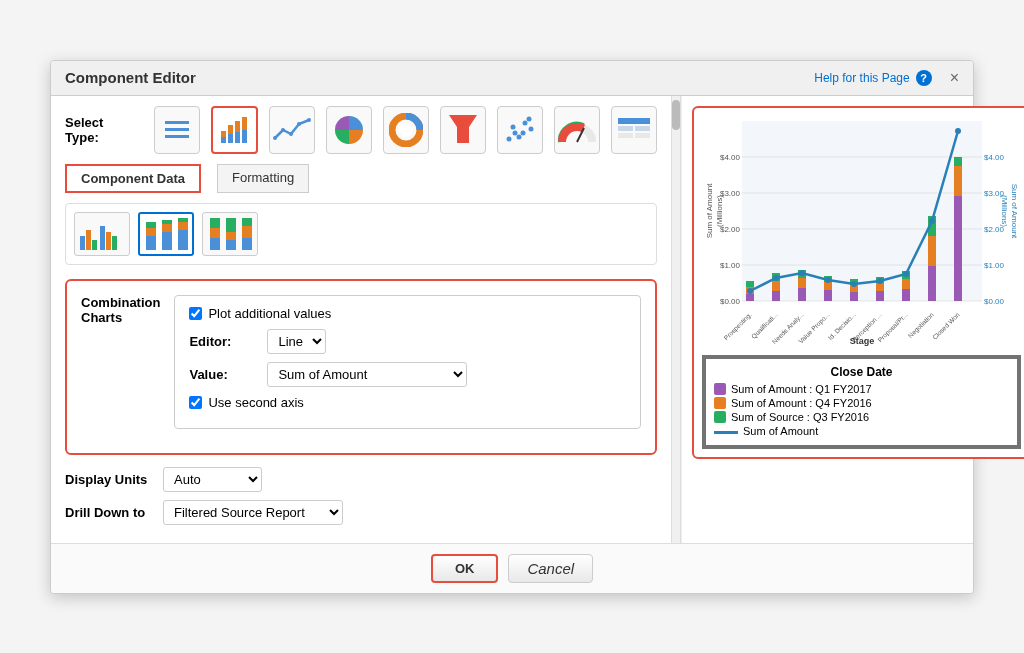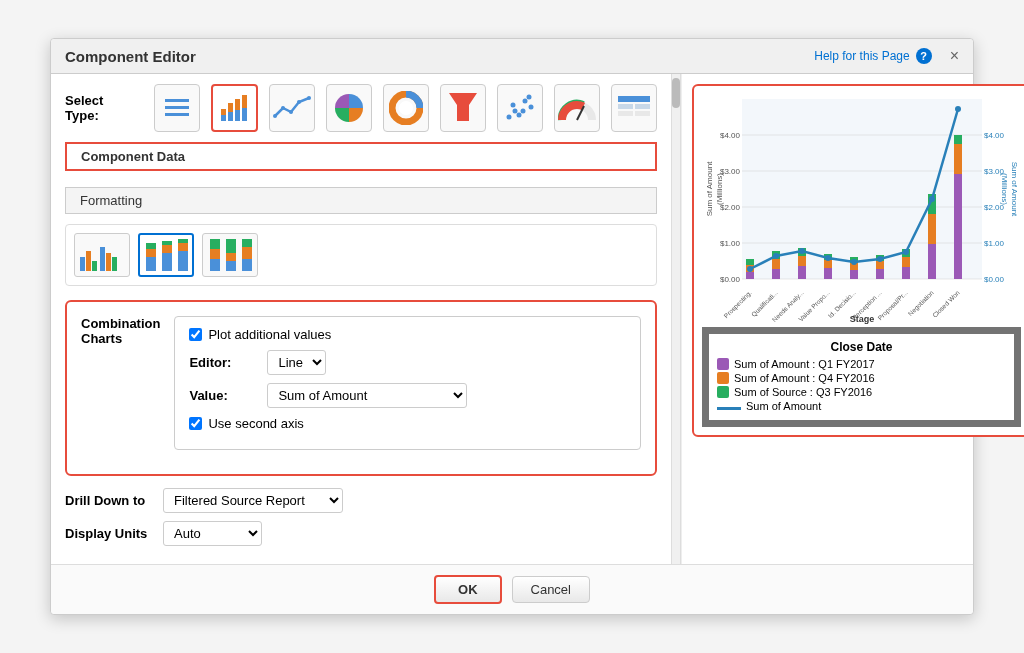--- a/index.html
+++ b/index.html
@@ -95,21 +95,20 @@
     }
     .type-btn.selected {
       border: 2px solid #e74c3c;
       background: #fff;
     }
     
     .tabs {
       display: flex;
       gap: 16px;
       margin-bottom: 10px;
-      flex-direction: column;
     }
     .tab {
       padding: 5px 14px;
       border: 1px solid #ccc;
       background: #f4f4f4;
       cursor: pointer;
       font-size: 13px;
       color: #333;
     }
     .tab.active {
@@ -215,34 +214,35 @@
       font-size: 13px;
       font-weight: bold;
       color: #333;
     }
     .btn-cancel {
       padding: 5px 18px;
       background: linear-gradient(to bottom, #fff, #e8e8e8);
       border: 1px solid #ccc;
       border-radius: 4px;
       cursor: pointer;
-      font-size: 13px;
+      font-size: 15px;
       color: #333;
+      font-style: italic;
     }
     
     .chart-preview {
       border: 2px solid #e74c3c;
       border-radius: 6px;
       padding: 8px;
       background: #fff;
     }
     .chart-legend {
-      border: 7px solid #737373;
+      border: 4px solid #737373;
       padding: 6px 8px;
-      margin-top: 0;
+      margin-top: 6px;
       font-size: 11px;
     }
     .legend-title {
       font-weight: bold;
       text-align: center;
       margin-bottom: 4px;
       font-size: 12px;
     }
     .legend-item {
       display: flex;
@@ -442,34 +442,34 @@
               <div class="checkbox-row">
                 <input type="checkbox" id="secondAxis" checked="" style="">
                 <label for="secondAxis">Use second axis</label>
               </div>
             </div>
           </div>
         </div>
       </div>
 
       <div class="field-row">
-        <span class="field-row-label">Drill Down to</span>
-        <select class="form-select" style="min-width:180px;">
-          <option>Filtered Source Report</option>
-          <option>None</option>
-        </select>
-      </div>
-
-      <div class="field-row">
         <span class="field-row-label">Display Units</span>
         <select class="form-select">
           <option>Auto</option>
           <option>Thousands</option>
           <option>Millions</option>
           <option>Billions</option>
+        </select>
+      </div>
+
+      <div class="field-row">
+        <span class="field-row-label">Drill Down to</span>
+        <select class="form-select" style="min-width:180px;">
+          <option>Filtered Source Report</option>
+          <option>None</option>
         </select>
       </div>
     </div>
 
     <div style="width:12px;background:#f0f0f0;border-left:1px solid #ddd;border-right:1px solid #ddd;display:flex;flex-direction:column;align-items:center;padding-top:4px;">
       <div style="width:8px;height:30px;background:#bbb;border-radius:4px;"></div>
     </div>
 
     <div class="right-panel">
       <div class="chart-preview">

